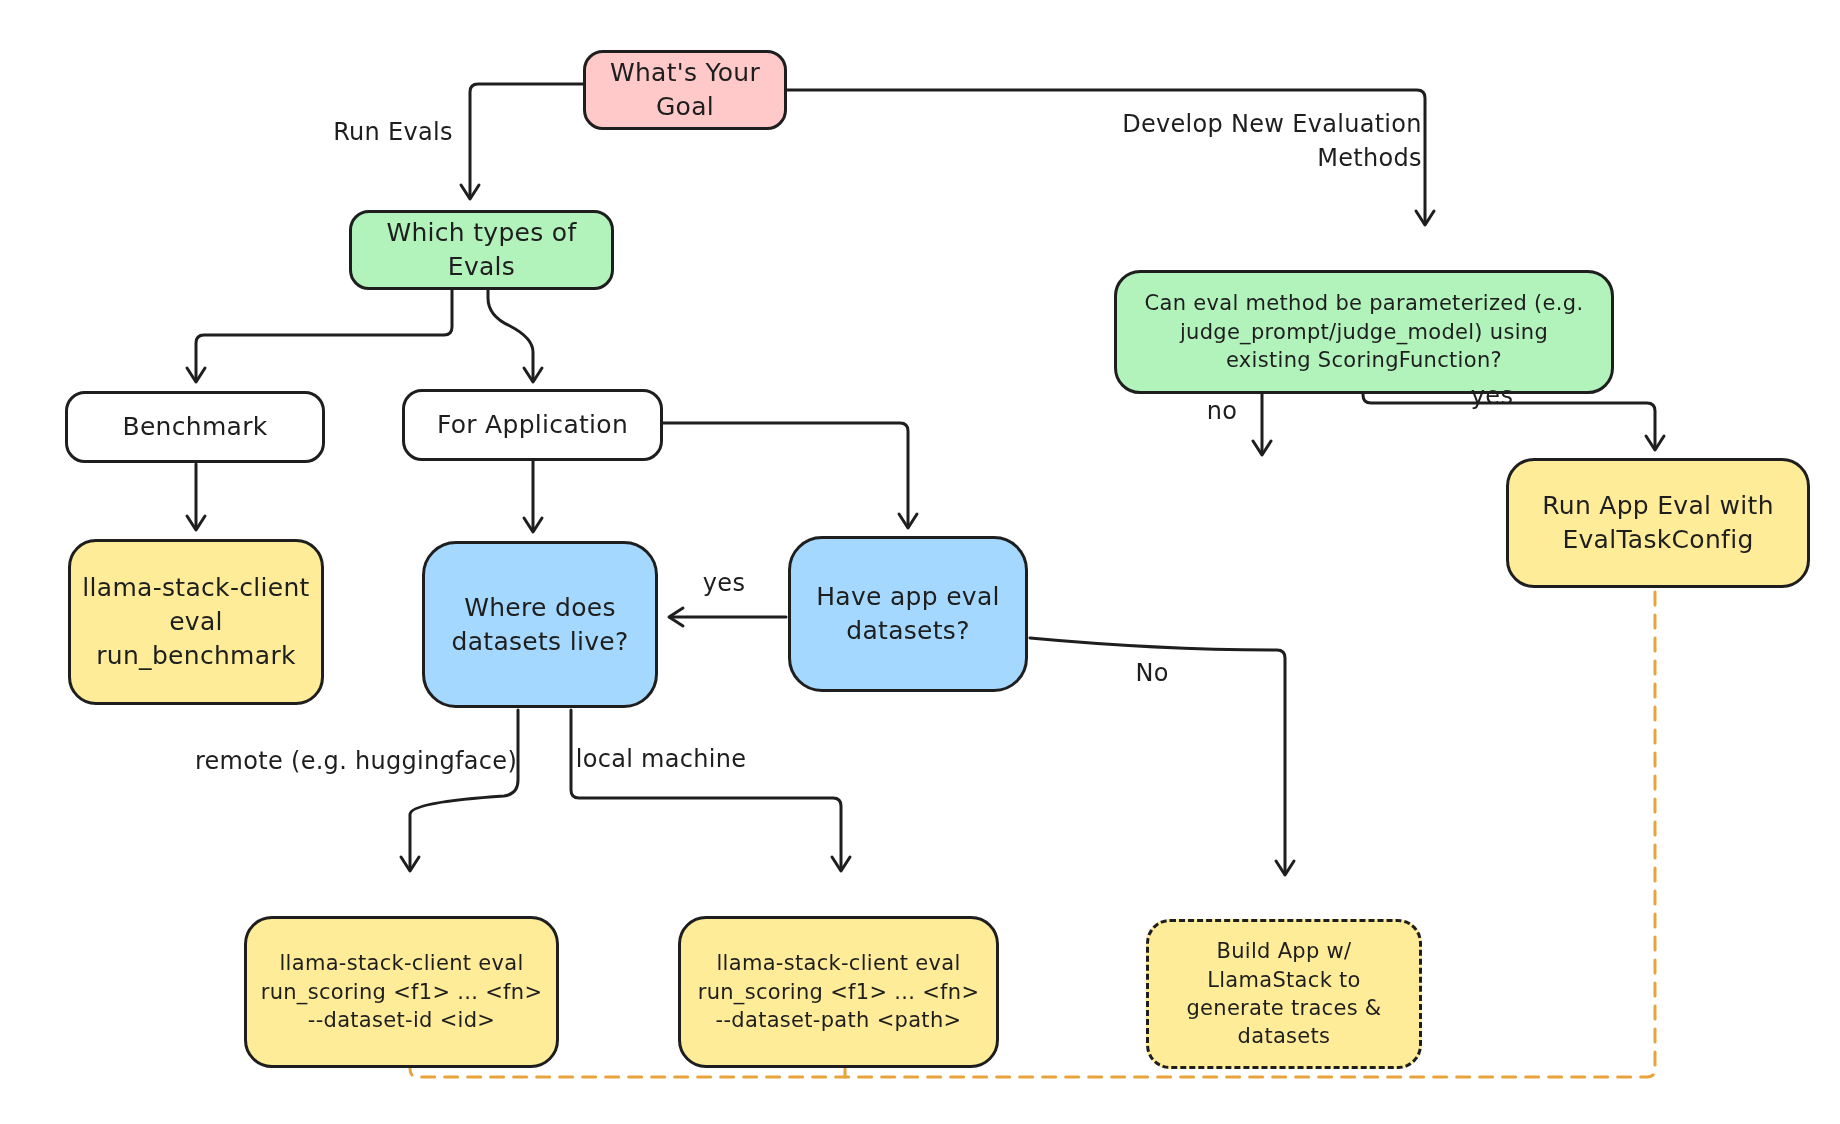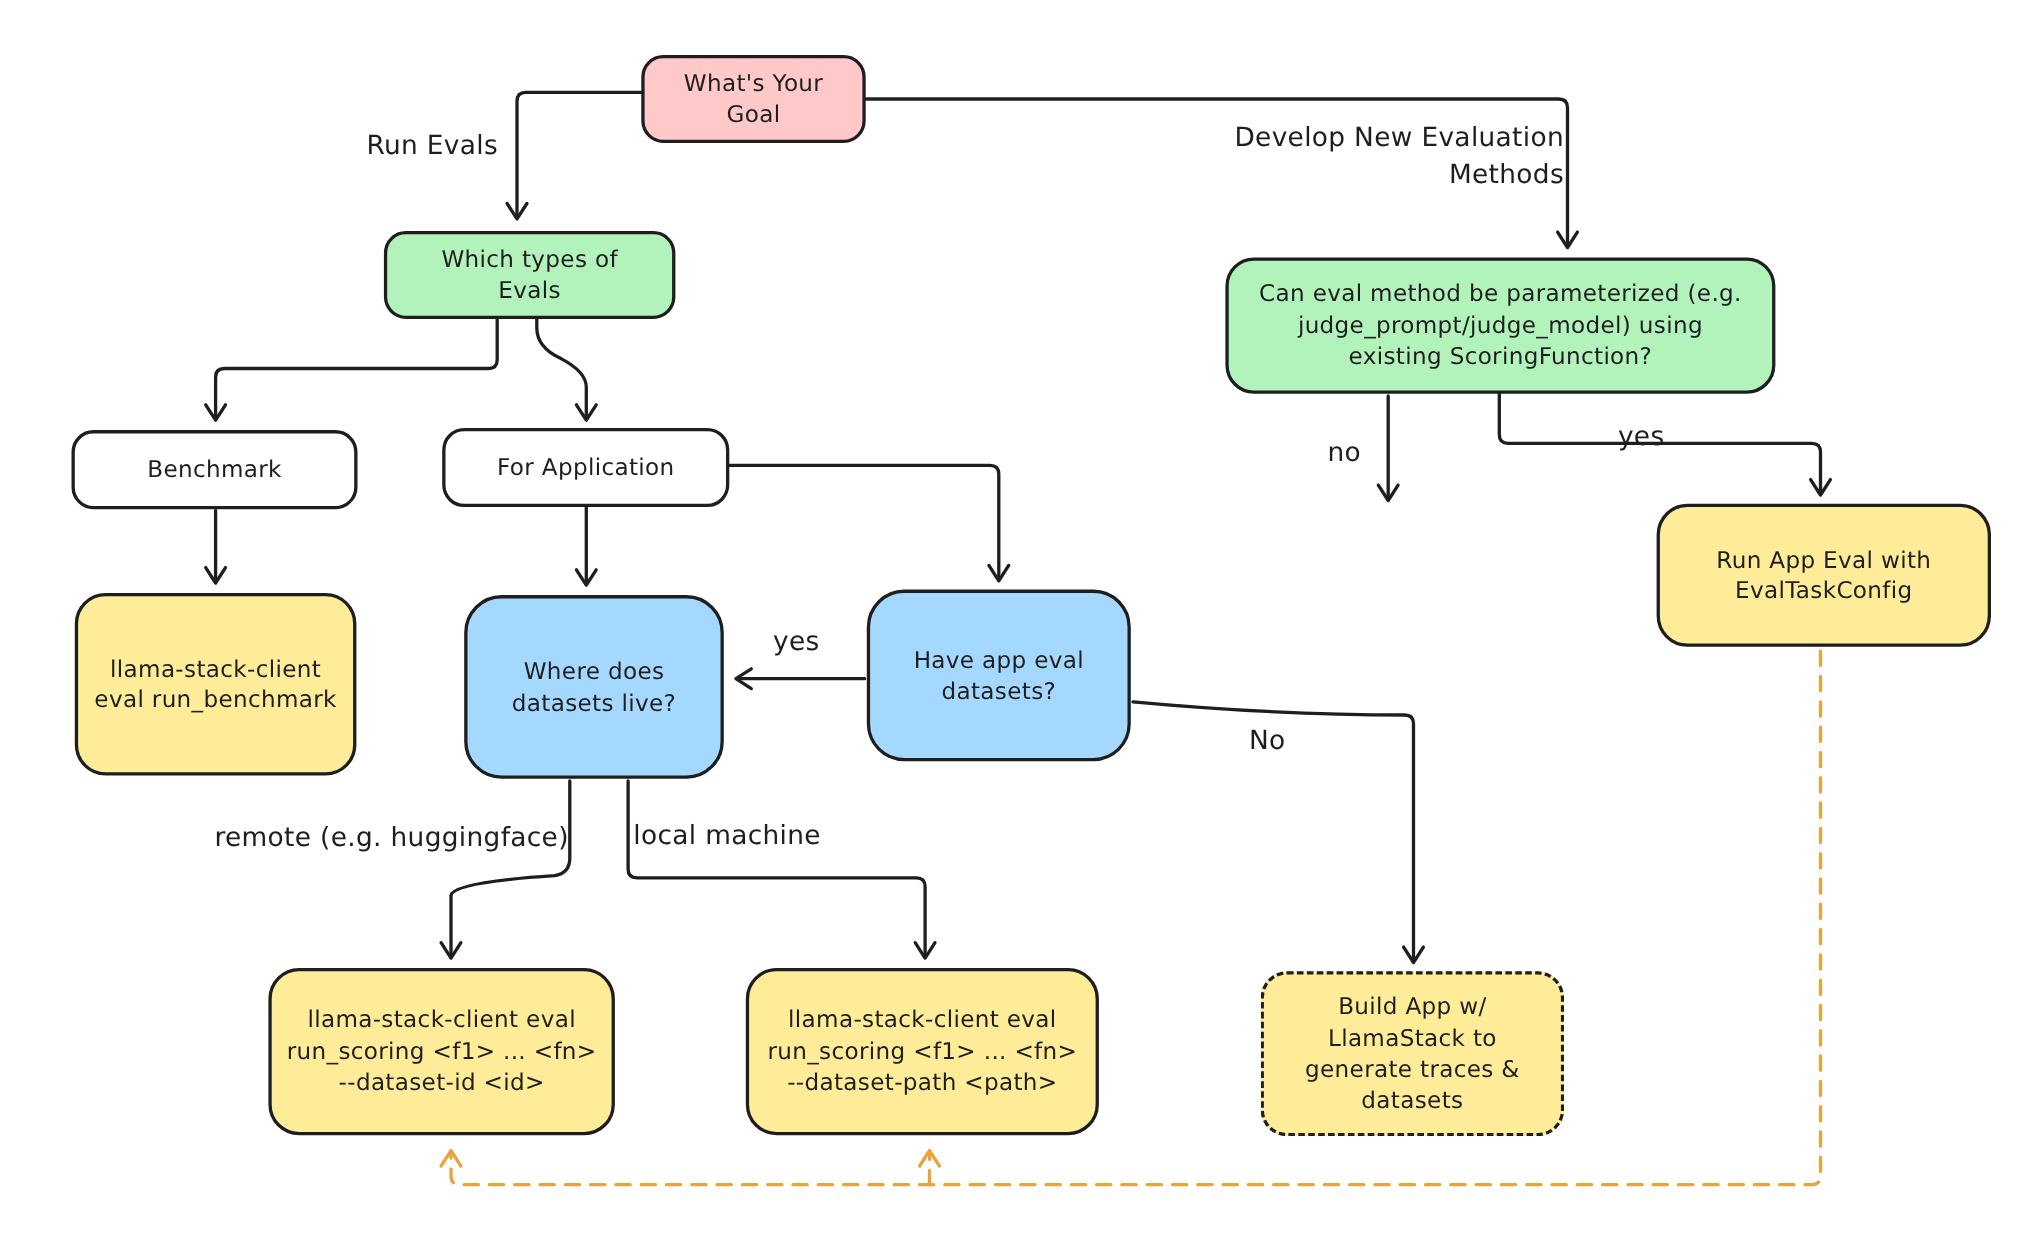--- a/index.html
+++ b/index.html
@@ -16,30 +16,30 @@
   .edge{fill:none;stroke:var(--stroke,#1e1e1e);stroke-width:3;stroke-linecap:round;}
   .edge.orange{stroke:var(--orange,#e8a33d);stroke-dasharray:13 10;}
   .node{
     position:absolute;
     box-sizing:border-box;
     display:flex;align-items:center;justify-content:center;
     text-align:center;
     border:3px solid var(--stroke,#1e1e1e);
     border-radius:20px;
     background:#fff;
-    font-size:21px;
+    font-size:25px;
     line-height:1.35;
     letter-spacing:.3px;
   }
   .node .node-label{white-space:pre-line;padding:6px 10px;}
   .node.pink{background:var(--pink,#ffc9c9);}
   .node.green{background:var(--green,#b2f2bb);text-align:center;}
   .node.blue{background:var(--blue,#a5d8ff);border-radius:34px;}
   .node.yellow{background:var(--yellow,#ffec99);border-radius:28px;}
-  .node.small-text{font-size:21px;}
+  .node.small-text{font-size:21px;margin-top:36px;}
   .node.dashed{border-style:dashed;border-radius:24px;justify-content:center;}
   .edge-label{
     position:absolute;
     transform:translate(-50%,-50%);
     font-size:24px;
     letter-spacing:.3px;
     white-space:pre-line;
     text-align:right;
     line-height:1.4;
   }

